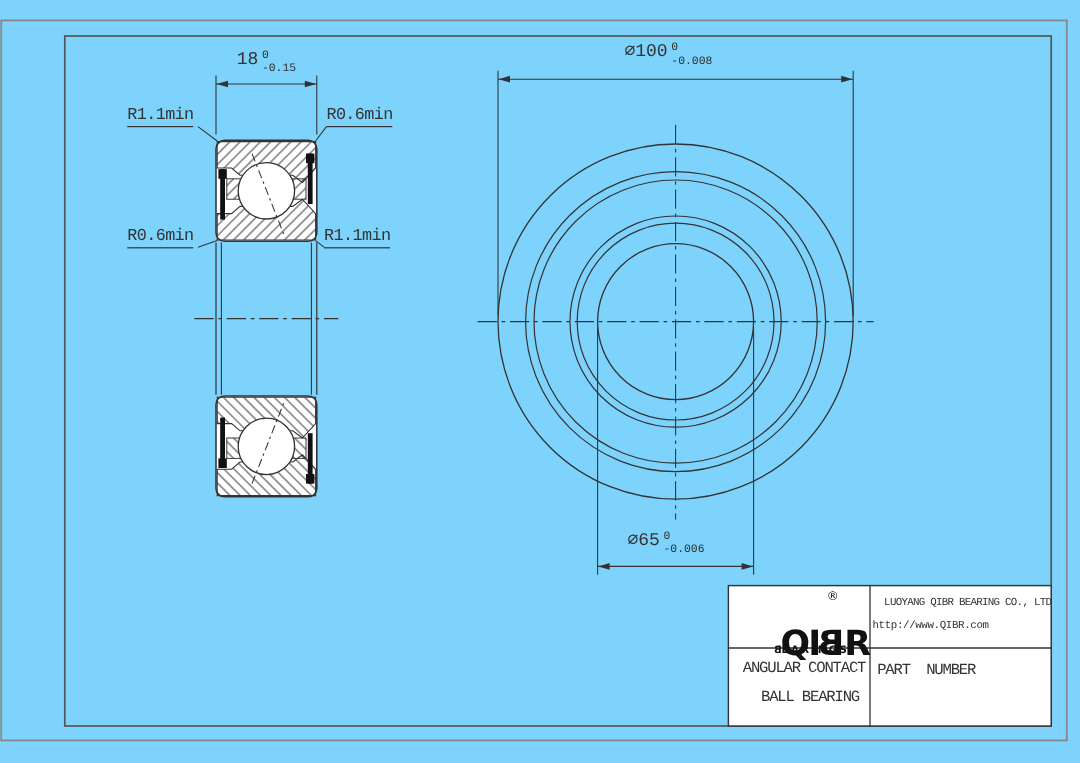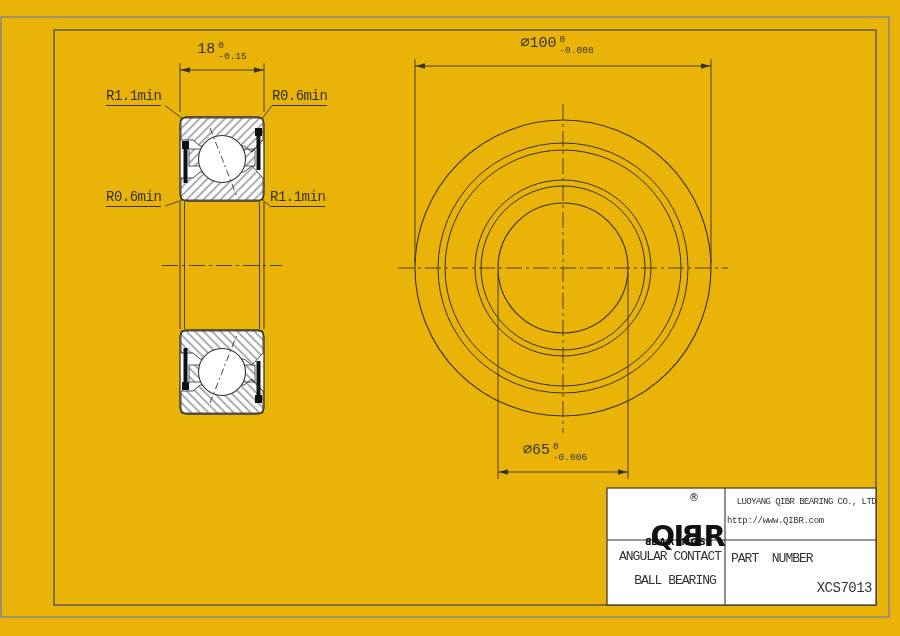--- a/index.html
+++ b/index.html
@@ -1,16 +1,16 @@
 <!DOCTYPE html>
 <html><head>
 <meta charset="utf-8">
 <style>
   html,body{margin:0;padding:0;background:#fff;}
-  #sheet{position:relative;width:900px;height:636px;background:#eab308;overflow:hidden;
+  #sheet{position:relative;width:900px;height:636px;background:#7dd3fc;overflow:hidden;
          font-family:"Liberation Mono", monospace;color:#333;}
   svg{position:absolute;left:0;top:0;}
   .txt{position:absolute;white-space:pre;}
   
   .dim{display:flex;align-items:flex-start;justify-content:center;font-size:15px;line-height:1;}
   .dim .tol{display:flex;flex-direction:column;font-size:9.5px;line-height:1.2;margin-left:3px;margin-top:-2px;}
   #dim18{left:160px;top:42px;width:124px;}
   #dim100{left:487px;top:36px;width:140px;}
   #dim65{left:490px;top:443px;width:130px;}
   
@@ -173,15 +173,14 @@
     <span class="mirror">B</span><span>EARINGS</span>
   </div>
 
   <div class="txt company">LUOYANG QIBR BEARING CO., LTD</div>
   <div class="txt website">http://www.QIBR.com</div>
 
   <div class="txt prod1">ANGULAR CONTACT</div>
   <div class="txt prod2">BALL BEARING</div>
 
   <div class="txt plabel">PART  NUMBER</div>
-  <div class="txt pvalue">XCS7013</div>
 
 </div>
 
 </body></html>

